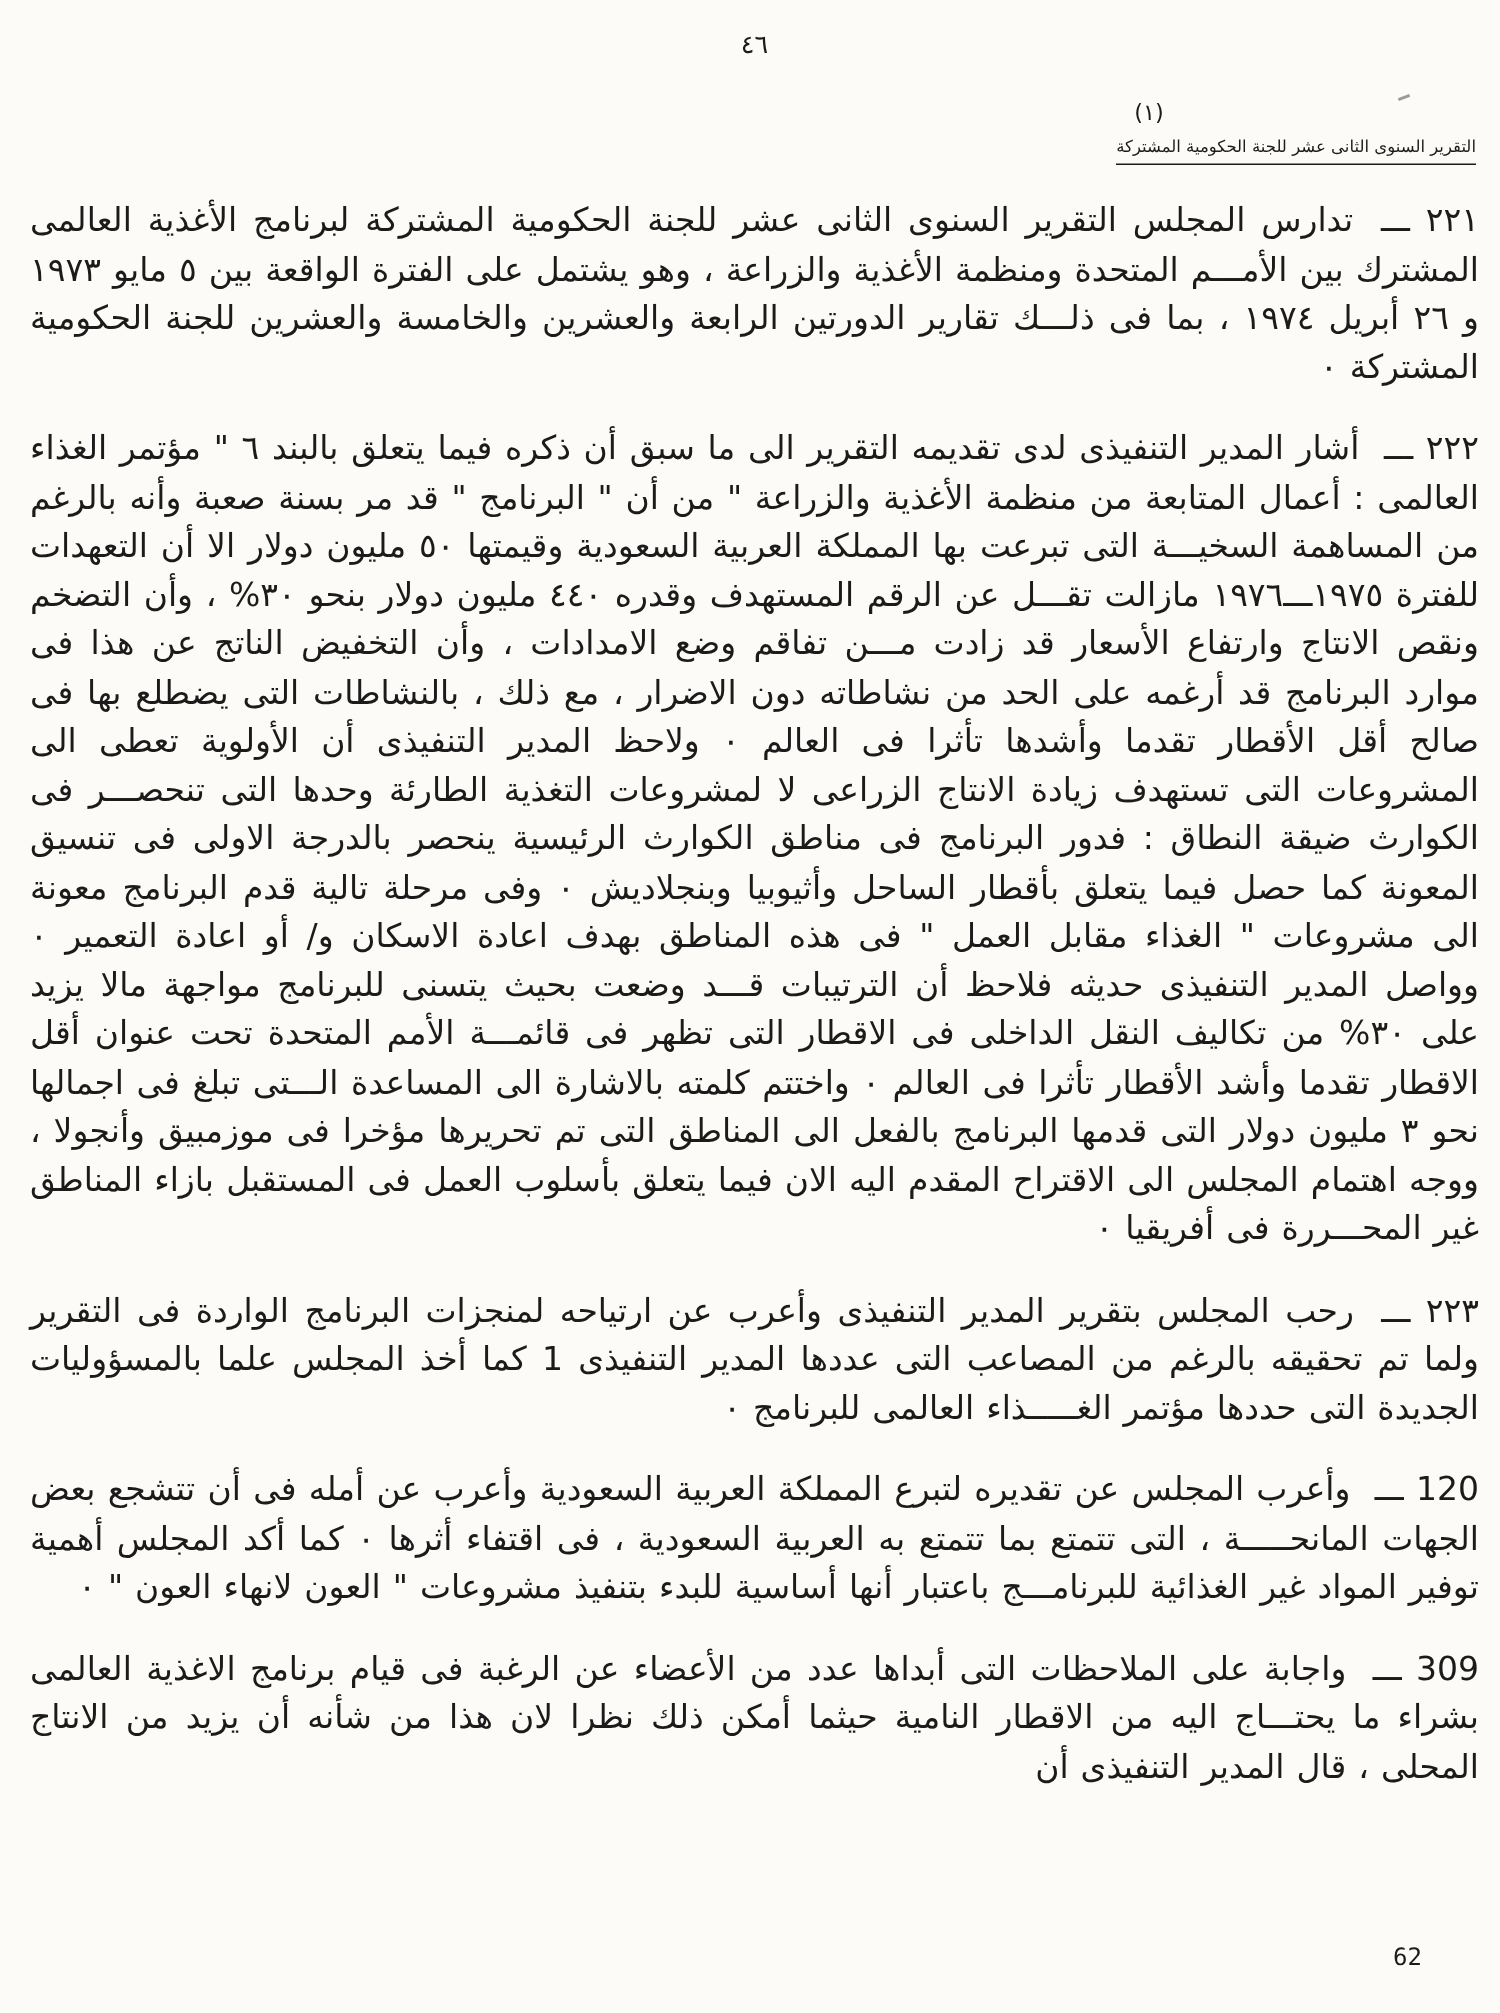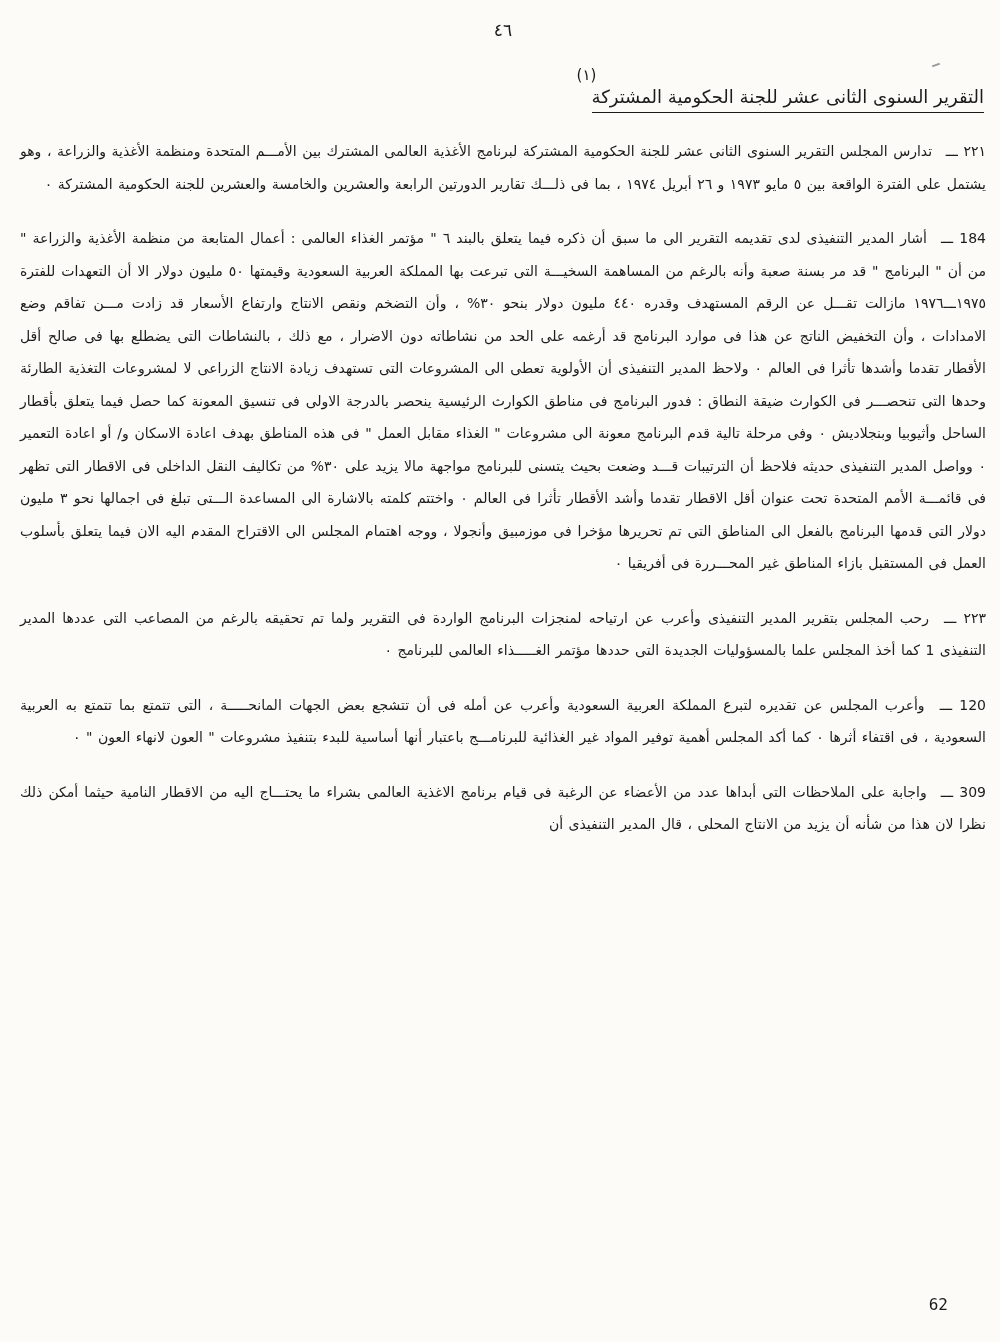--- a/index.html
+++ b/index.html
@@ -40,32 +40,31 @@
     margin: 26px 2px 0 auto; 
   }
   .fn-ref-line {
     text-align: left;
     font-size: 15px;
     margin-bottom: 2px;
     padding-left: 12px;
   }
   .subtitle {
     display: inline-block;
-    font-size: 18px;
+    font-size: 11px;
     border-bottom: 1.5px solid #1b1b1b;
     padding-bottom: 5px;
-    margin-left: 27px;
   }
   .body-text {
     margin-top: 6px;
   }
   .para {
     direction: rtl;
     text-align: justify;
-    font-size: 14px;
+    font-size: 22px;
     line-height: 32.5px;
     margin-top: 22px;
     word-spacing: 1px;
   }
   .para .pnum {
     white-space: nowrap;
     margin-left: 8px;
   }
   .footnote {
     position: absolute;
@@ -120,21 +119,21 @@
   </div>
 
   <div class="body-text">
 
     <p class="para">
       <span class="pnum">٢٢١ ـــ</span>
       <span>تدارس المجلس التقرير السنوى الثانى عشر للجنة الحكومية المشتركة لبرنامج الأغذية العالمى المشترك بين الأمـــم المتحدة ومنظمة الأغذية والزراعة ، وهو يشتمل على الفترة الواقعة بين ٥ مايو ١٩٧٣ و ٢٦ أبريل ١٩٧٤ ، بما فى ذلـــك تقارير الدورتين الرابعة والعشرين والخامسة والعشرين للجنة الحكومية المشتركة ٠</span>
     </p>
 
     <p class="para">
-      <span class="pnum">184 ـــ</span>
+      <span class="pnum">٢٢٢ ـــ</span>
       <span>أشار المدير التنفيذى لدى تقديمه التقرير الى ما سبق أن ذكره فيما يتعلق بالبند ٦ " مؤتمر الغذاء العالمى : أعمال المتابعة من منظمة الأغذية والزراعة " من أن " البرنامج " قد مر بسنة صعبة وأنه بالرغم من المساهمة السخيـــة التى تبرعت بها المملكة العربية السعودية وقيمتها ٥٠ مليون دولار الا أن التعهدات للفترة ١٩٧٥ـــ١٩٧٦ مازالت تقـــل عن الرقم المستهدف وقدره ٤٤٠ مليون دولار بنحو ٣٠% ، وأن التضخم ونقص الانتاج وارتفاع الأسعار قد زادت مـــن تفاقم وضع الامدادات ، وأن التخفيض الناتج عن هذا فى موارد البرنامج قد أرغمه على الحد من نشاطاته دون الاضرار ، مع ذلك ، بالنشاطات التى يضطلع بها فى صالح أقل الأقطار تقدما وأشدها تأثرا فى العالم ٠ ولاحظ المدير التنفيذى أن الأولوية تعطى الى المشروعات التى تستهدف زيادة الانتاج الزراعى لا لمشروعات التغذية الطارئة وحدها التى تنحصـــر فى الكوارث ضيقة النطاق : فدور البرنامج فى مناطق الكوارث الرئيسية ينحصر بالدرجة الاولى فى تنسيق المعونة كما حصل فيما يتعلق بأقطار الساحل وأثيوبيا وبنجلاديش ٠ وفى مرحلة تالية قدم البرنامج معونة الى مشروعات " الغذاء مقابل العمل " فى هذه المناطق بهدف اعادة الاسكان و/ أو اعادة التعمير ٠ وواصل المدير التنفيذى حديثه فلاحظ أن الترتيبات قـــد وضعت بحيث يتسنى للبرنامج مواجهة مالا يزيد على ٣٠% من تكاليف النقل الداخلى فى الاقطار التى تظهر فى قائمـــة الأمم المتحدة تحت عنوان أقل الاقطار تقدما وأشد الأقطار تأثرا فى العالم ٠ واختتم كلمته بالاشارة الى المساعدة الـــتى تبلغ فى اجمالها نحو ٣ مليون دولار التى قدمها البرنامج بالفعل الى المناطق التى تم تحريرها مؤخرا فى موزمبيق وأنجولا ، ووجه اهتمام المجلس الى الاقتراح المقدم اليه الان فيما يتعلق بأسلوب العمل فى المستقبل بازاء المناطق غير المحـــررة فى أفريقيا ٠</span>
     </p>
 
     <p class="para">
       <span class="pnum">٢٢٣ ـــ</span>
       <span>رحب المجلس بتقرير المدير التنفيذى وأعرب عن ارتياحه لمنجزات البرنامج الواردة فى التقرير ولما تم تحقيقه بالرغم من المصاعب التى عددها المدير التنفيذى 1 كما أخذ المجلس علما بالمسؤوليات الجديدة التى حددها مؤتمر الغـــــذاء العالمى للبرنامج ٠</span>
     </p>
 
     <p class="para">
       <span class="pnum">120 ـــ</span>

